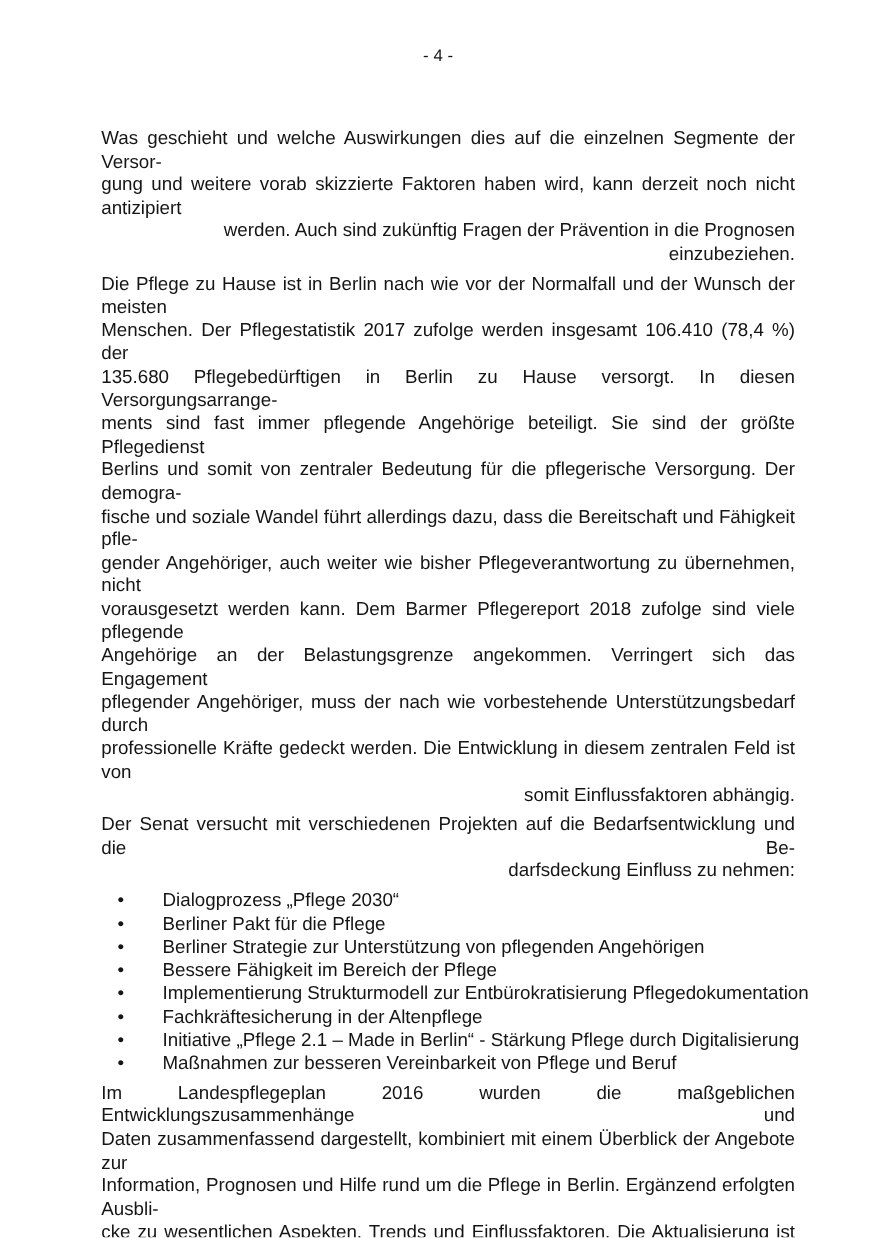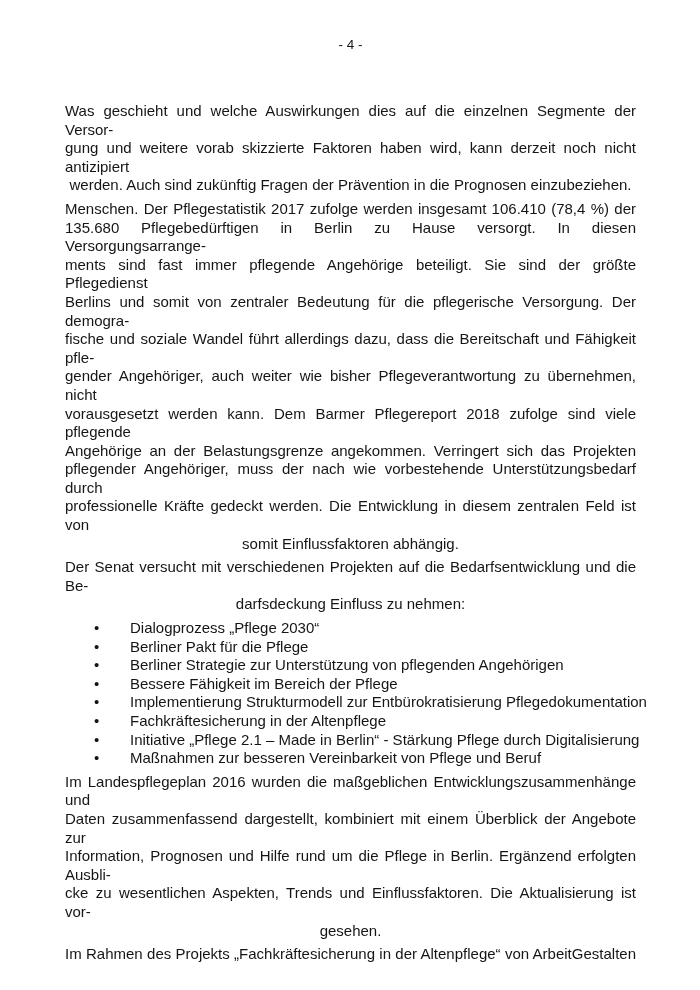--- a/index.html
+++ b/index.html
@@ -15,22 +15,22 @@
     box-sizing:border-box;
     padding:36px 64px 0 65px;
     overflow:hidden;
   }
   .pn {
     text-align:center;
     font-size:13.5px;
     line-height:18px;
     margin-bottom:48px;
   }
-  .para { margin:0 0 5px 0; }
-  .ln { text-align:center; }
+  .para { margin:0 0 5px 16px; }
+  .ln { text-align:right; }
   .ln.j { text-align:justify; text-align-last:justify; }
   .bullets { margin:0 0 5px 0; padding:0; list-style:none; }
   .bullets .li {
     position:relative;
     padding-left:65px;
     line-height:18.6px;
   }
   .bullets .dot {
     position:absolute;
     left:29px; top:0;
@@ -44,28 +44,29 @@
 
   <div class="pn">- 4 -</div>
 
   <div class="para">
     <div class="ln j">Was geschieht und welche Auswirkungen dies auf die einzelnen Segmente der Versor-</div>
     <div class="ln j">gung und weitere vorab skizzierte Faktoren haben wird, kann derzeit noch nicht antizipiert</div>
     <div class="ln">werden. Auch sind zukünftig Fragen der Prävention in die Prognosen einzubeziehen.</div>
   </div>
 
   <div class="para">
+    <div class="ln j">Die Pflege zu Hause ist in Berlin nach wie vor der Normalfall und der Wunsch der meisten</div>
     <div class="ln j">Menschen. Der Pflegestatistik 2017 zufolge werden insgesamt 106.410 (78,4 %) der</div>
     <div class="ln j">135.680 Pflegebedürftigen in Berlin zu Hause versorgt. In diesen Versorgungsarrange-</div>
     <div class="ln j">ments sind fast immer pflegende Angehörige beteiligt. Sie sind der größte Pflegedienst</div>
     <div class="ln j">Berlins und somit von zentraler Bedeutung für die pflegerische Versorgung. Der demogra-</div>
     <div class="ln j">fische und soziale Wandel führt allerdings dazu, dass die Bereitschaft und Fähigkeit pfle-</div>
     <div class="ln j">gender Angehöriger, auch weiter wie bisher Pflegeverantwortung zu übernehmen, nicht</div>
     <div class="ln j">vorausgesetzt werden kann. Dem Barmer Pflegereport 2018 zufolge sind viele pflegende</div>
-    <div class="ln j">Angehörige an der Belastungsgrenze angekommen. Verringert sich das Projekten</div>
+    <div class="ln j">Angehörige an der Belastungsgrenze angekommen. Verringert sich das Engagement</div>
     <div class="ln j">pflegender Angehöriger, muss der nach wie vorbestehende Unterstützungsbedarf durch</div>
     <div class="ln j">professionelle Kräfte gedeckt werden. Die Entwicklung in diesem zentralen Feld ist von</div>
     <div class="ln">somit Einflussfaktoren abhängig.</div>
   </div>
 
   <div class="para">
     <div class="ln j">Der Senat versucht mit verschiedenen Projekten auf die Bedarfsentwicklung und die Be-</div>
     <div class="ln">darfsdeckung Einfluss zu nehmen:</div>
   </div>
 

